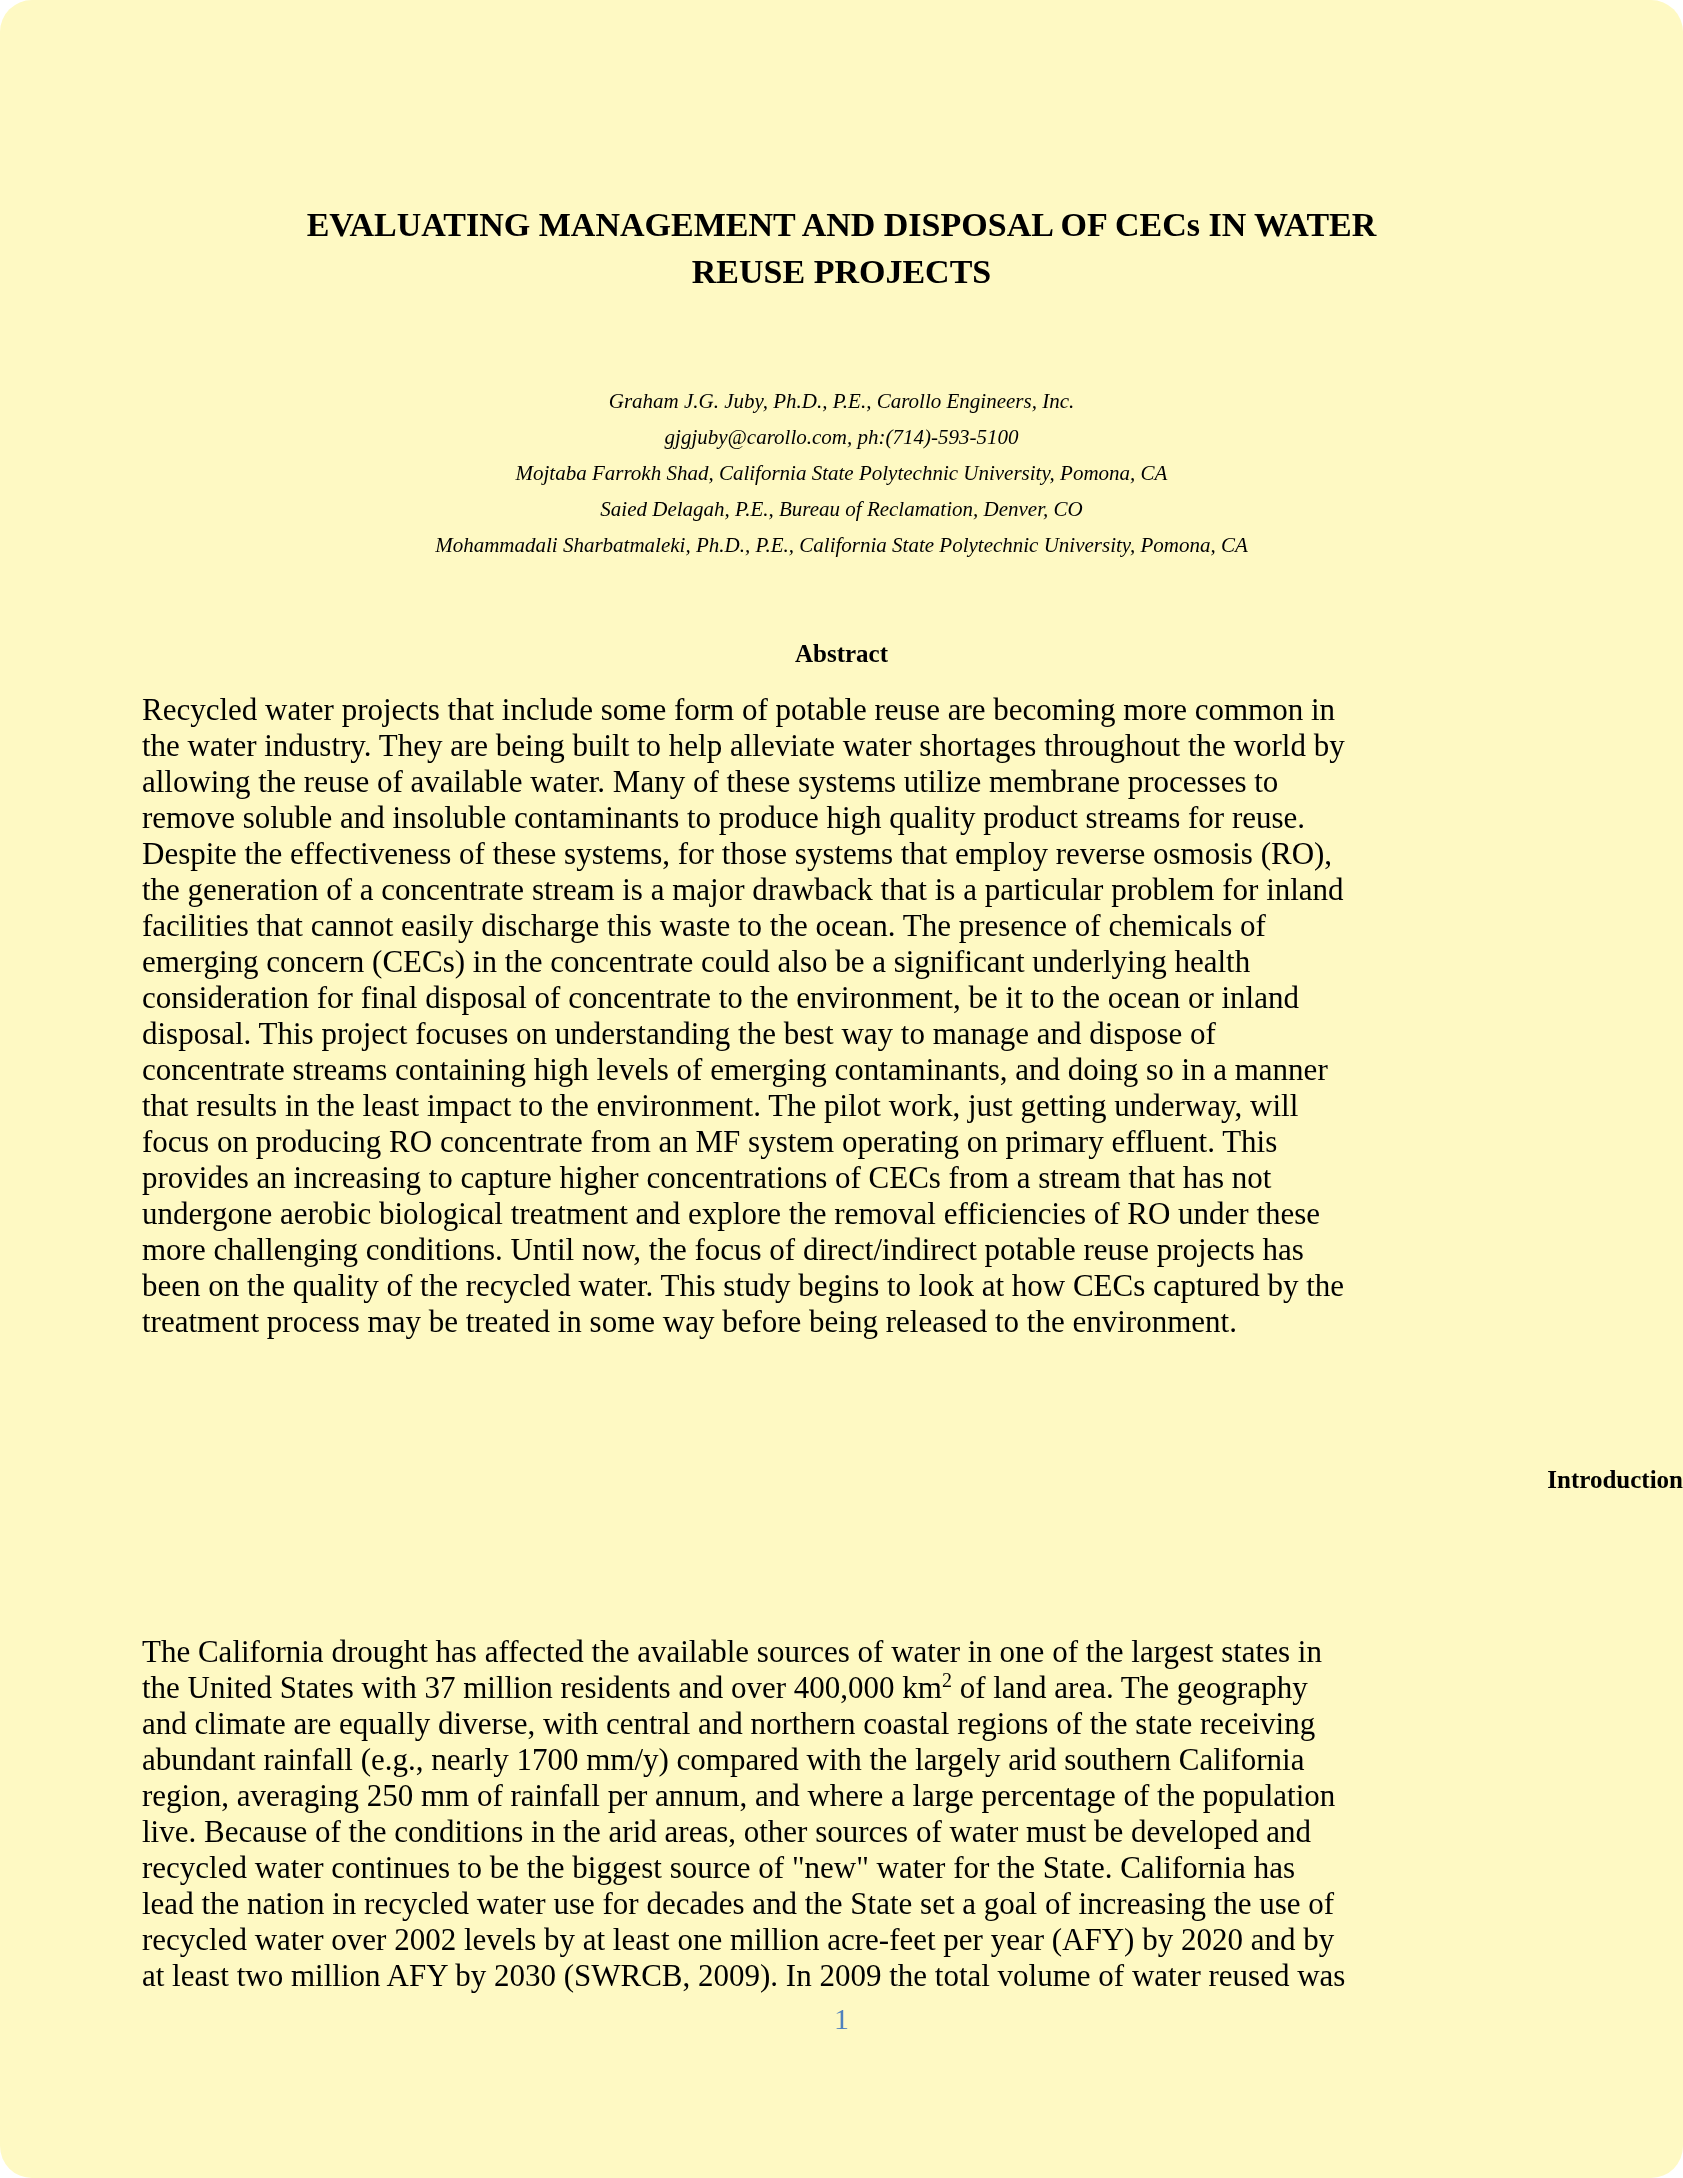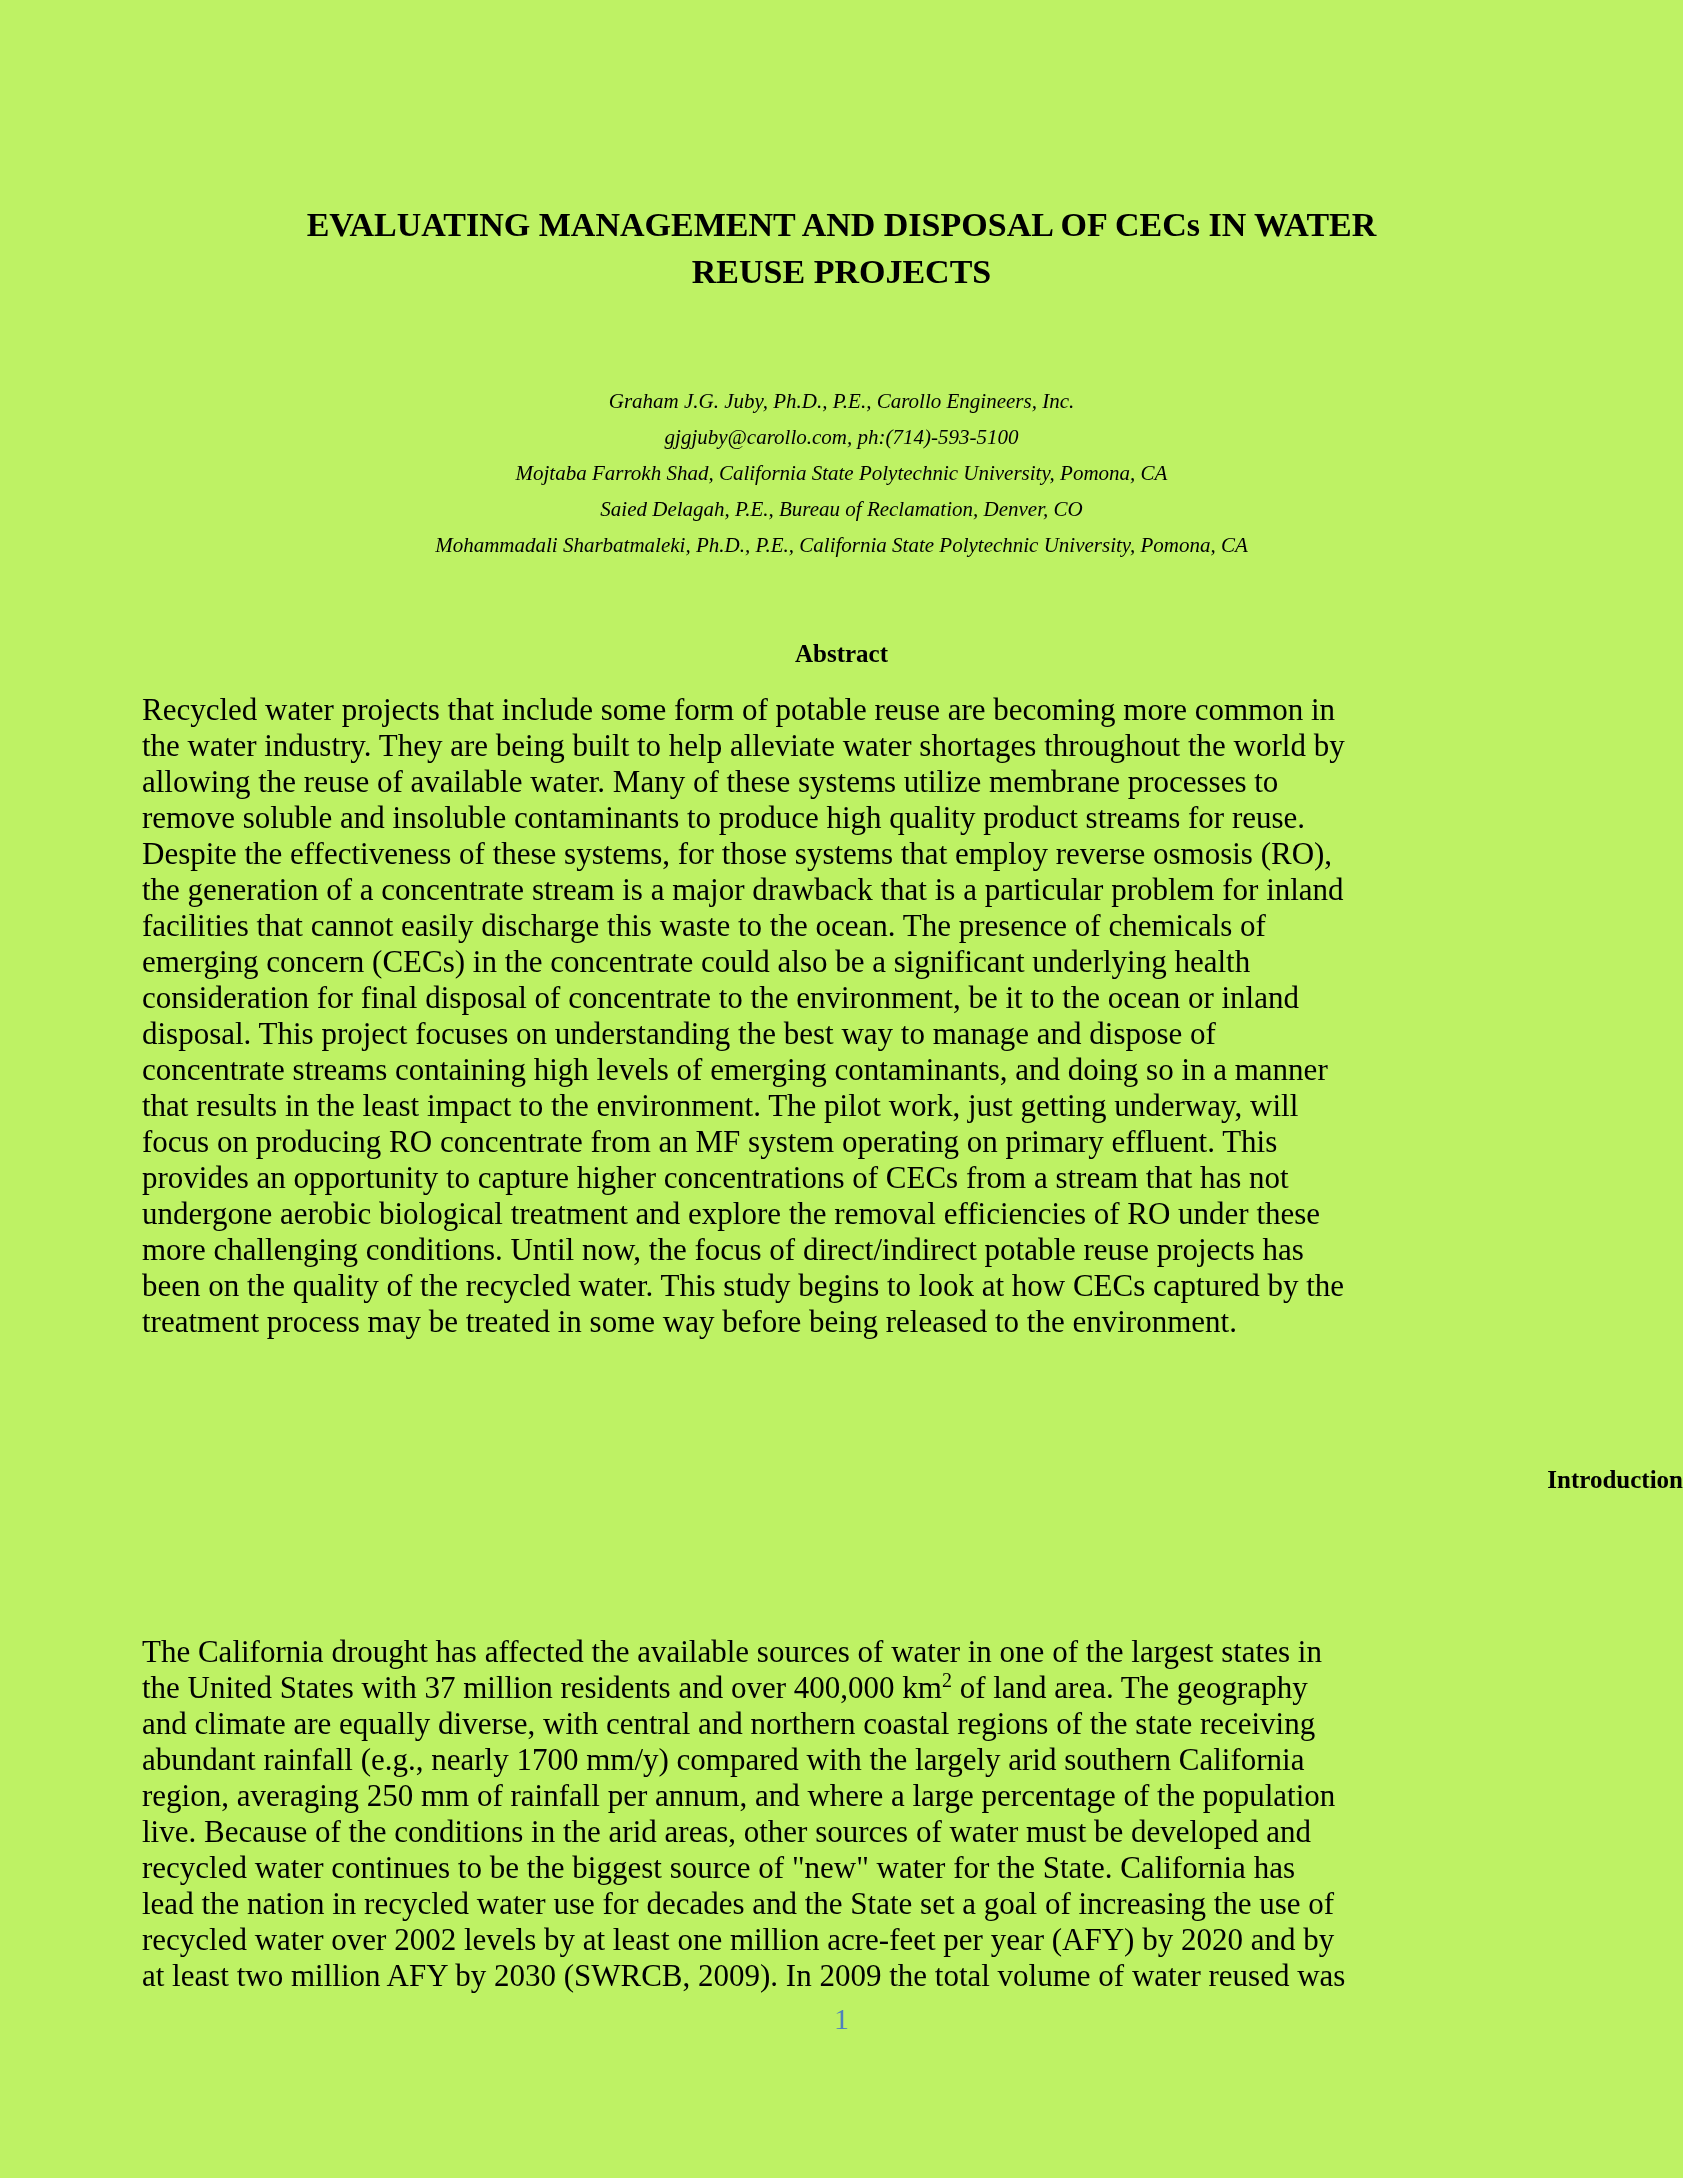--- a/index.html
+++ b/index.html
@@ -4,24 +4,25 @@
 <style>
   html, body {
     margin: 0;
     padding: 0;
     background: #ffffff;
   }
   .page {
     position: relative;
     width: 1683px;
     height: 2178px;
-    background: #bef264;
+    background: #fef9c3;
     color: #000000;
     font-family: "Liberation Serif", serif;
     overflow: hidden;
+    border-radius: 32px;
   }
   .title-block {
     position: absolute;
     top: 201px;
     left: 0;
     width: 100%;
     text-align: center;
     font-weight: bold;
     font-size: 34px;
     line-height: 47px;
@@ -101,21 +102,21 @@
     <div class="line">remove soluble and insoluble contaminants to produce high quality product streams for reuse.</div>
     <div class="line">Despite the effectiveness of these systems, for those systems that employ reverse osmosis (RO),</div>
     <div class="line">the generation of a concentrate stream is a major drawback that is a particular problem for inland</div>
     <div class="line">facilities that cannot easily discharge this waste to the ocean. The presence of chemicals of</div>
     <div class="line">emerging concern (CECs) in the concentrate could also be a significant underlying health</div>
     <div class="line">consideration for final disposal of concentrate to the environment, be it to the ocean or inland</div>
     <div class="line">disposal. This project focuses on understanding the best way to manage and dispose of</div>
     <div class="line">concentrate streams containing high levels of emerging contaminants, and doing so in a manner</div>
     <div class="line">that results in the least impact to the environment. The pilot work, just getting underway, will</div>
     <div class="line">focus on producing RO concentrate from an MF system operating on primary effluent. This</div>
-    <div class="line">provides an opportunity to capture higher concentrations of CECs from a stream that has not</div>
+    <div class="line">provides an increasing to capture higher concentrations of CECs from a stream that has not</div>
     <div class="line">undergone aerobic biological treatment and explore the removal efficiencies of RO under these</div>
     <div class="line">more challenging conditions. Until now, the focus of direct/indirect potable reuse projects has</div>
     <div class="line">been on the quality of the recycled water. This study begins to look at how CECs captured by the</div>
     <div class="line">treatment process may be treated in some way before being released to the environment.</div>
   </div>
 
   <div class="section-heading heading-introduction">Introduction</div>
 
   <div class="para introduction-body">
     <div class="line">The California drought has affected the available sources of water in one of the largest states in</div>

